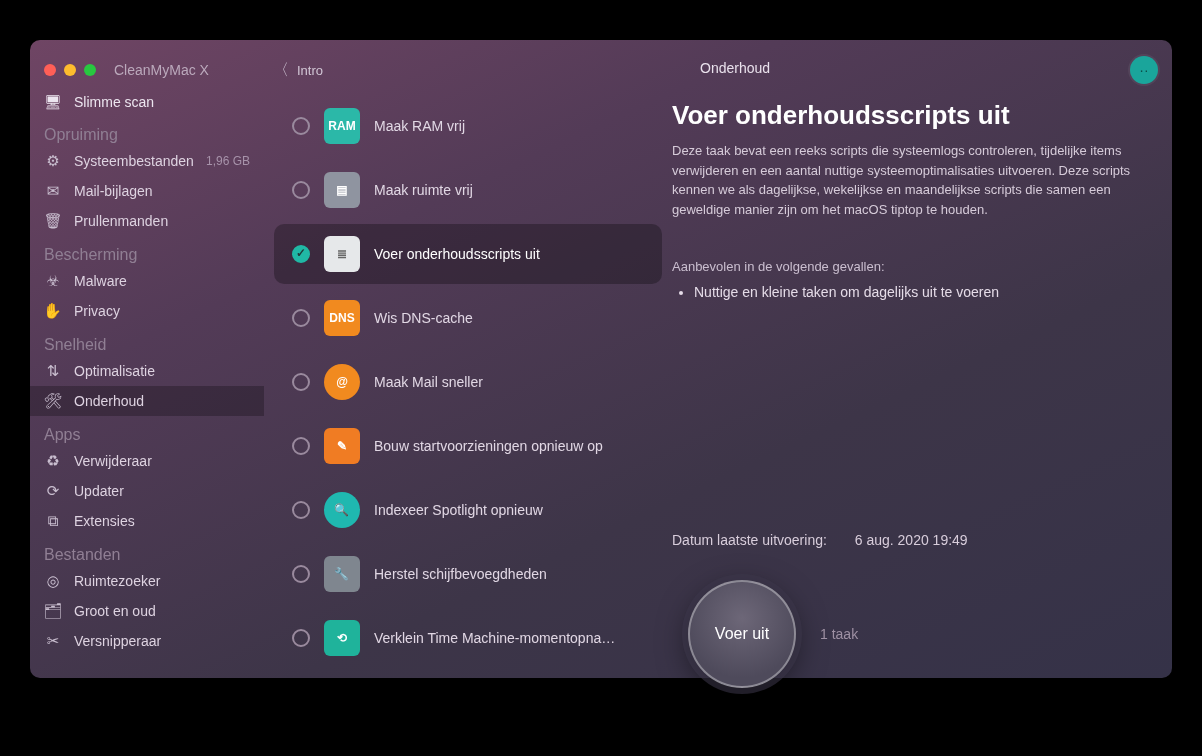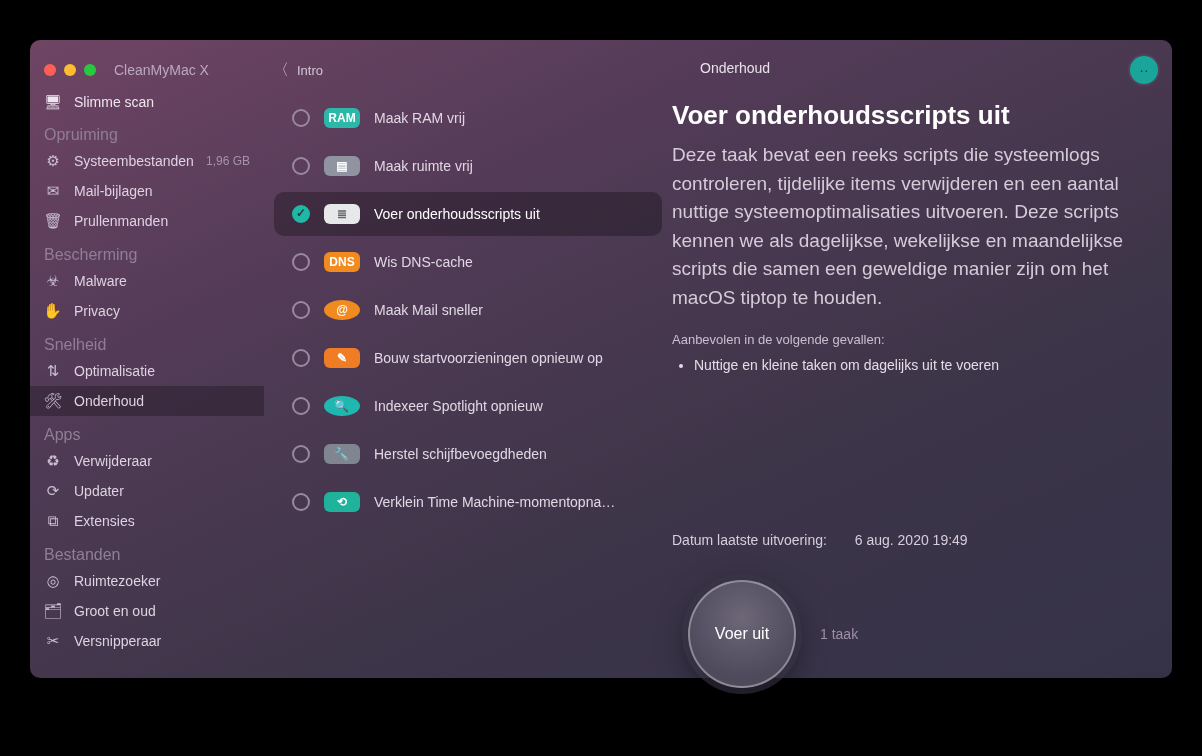--- a/index.html
+++ b/index.html
@@ -114,21 +114,21 @@
   }
   .radio.checked::after {
     content: "✓";
     color: #1f3b3a;
     font-size: 12px;
     position: absolute;
     top: -1px; left: 2px;
     font-weight: bold;
   }
   .task-icon {
-    width: 36px; height: 20px; border-radius: 6px;
+    width: 36px; height: 36px; border-radius: 6px;
     display:flex; align-items:center; justify-content:center;
     font-size: 12px; font-weight: 600; color:#fff;
     flex-shrink: 0;
   }
   .ti-ram   { background:#2bb8a8; }
   .ti-disk  { background:#8f94a0; }
   .ti-script{ background:#e6e8ea; color:#666; }
   .ti-dns   { background:#f18a1f; }
   .ti-mail  { background:#f18a1f; border-radius:50%; }
   .ti-boot  { background:#f07c23; }
@@ -144,23 +144,23 @@
     position: relative;
   }
   .detail h1 {
     color: #fff;
     font-size: 26px;
     font-weight: 700;
     margin-bottom: 10px;
   }
   .detail p.desc {
     color: #d6cbd9;
-    font-size: 19px;
+    font-size: 13px;
     line-height: 1.5;
-    margin-bottom: 20px;
+    margin-bottom: 40px;
     max-width: 460px;
   }
   .rec-heading {
     color: #cabecf;
     font-size: 13px;
     margin-bottom: 10px;
   }
   .rec-list {
     color: #e5dce8;
     font-size: 14px;

